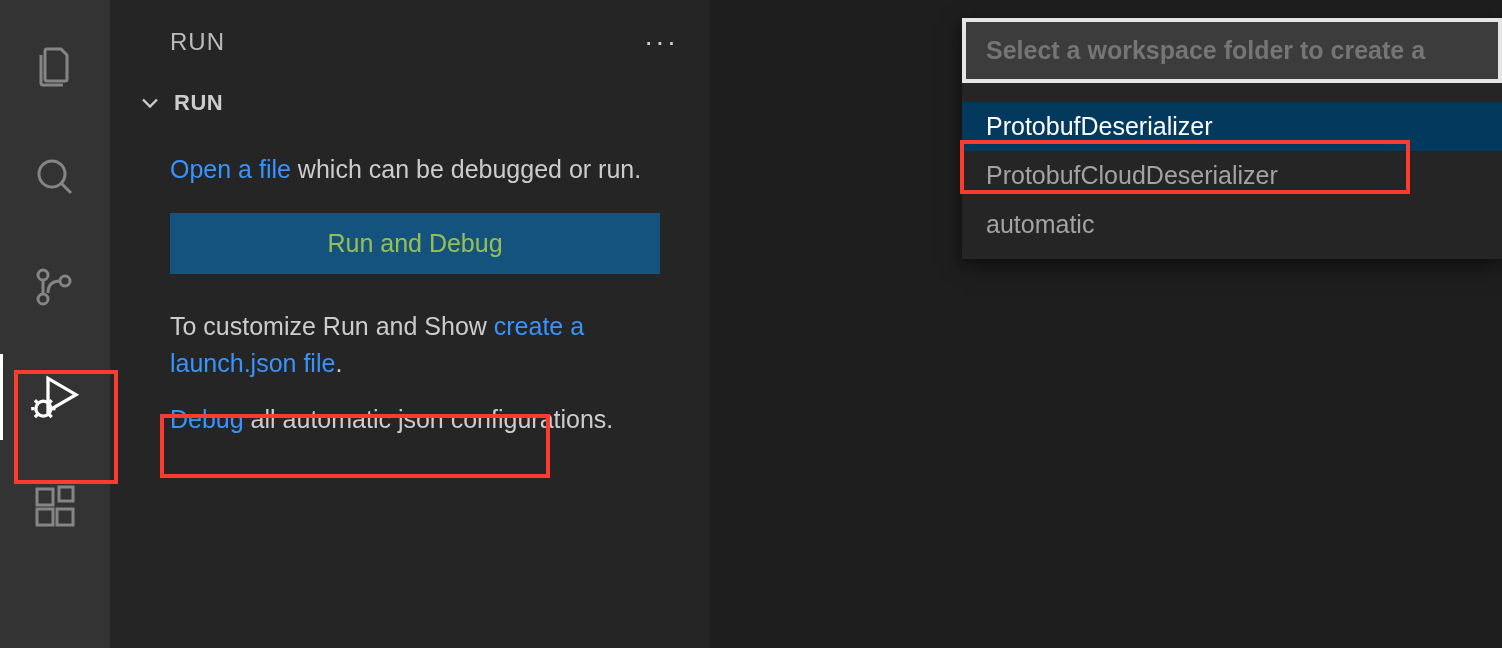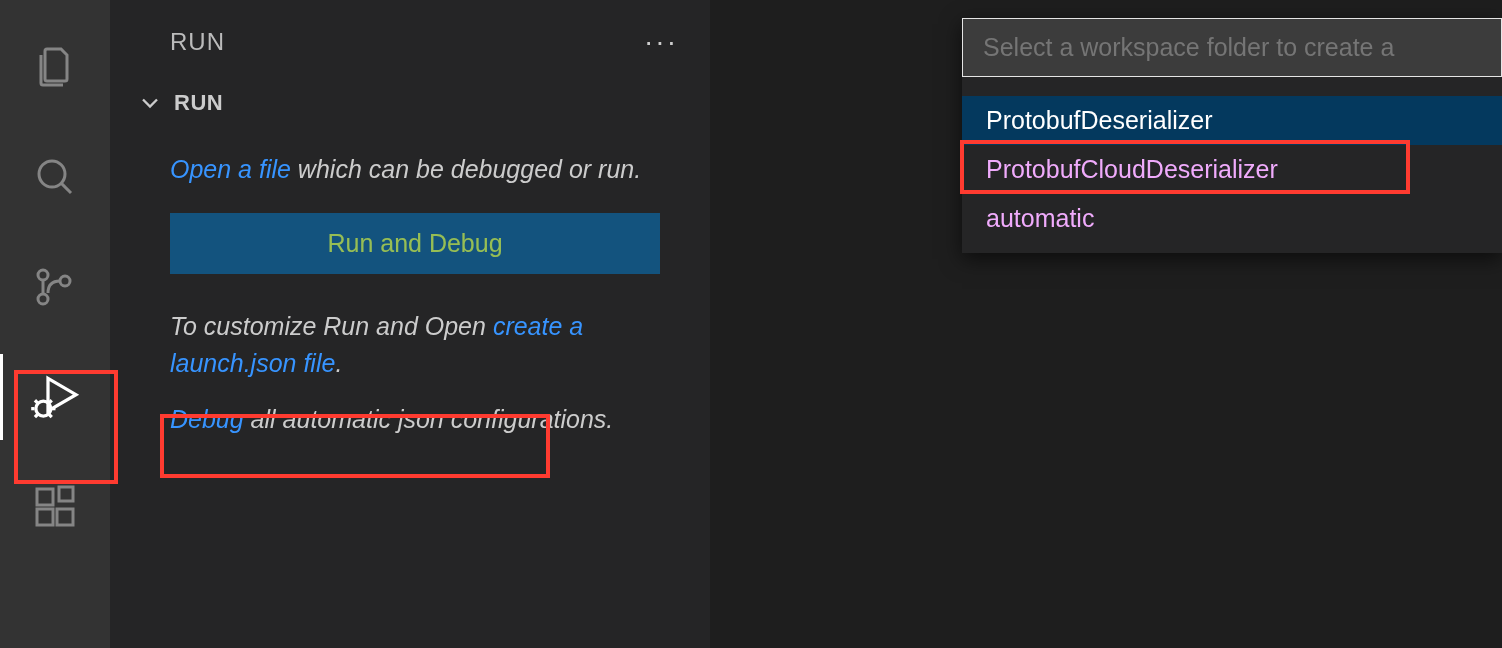--- a/index.html
+++ b/index.html
@@ -79,21 +79,21 @@
     }
     .chevron { display: inline-flex; }
     .chevron svg { width: 28px; height: 28px; }
 
     .panel-body {
       padding: 24px 56px 0 56px;
       font-size: 25px;
       line-height: 1.5;
       color: #cccccc;
     }
-    .panel-body p { margin-bottom: 18px; font-style: italic; }
+    .panel-body p { margin-bottom: 18px; }
     .link { color: #3794ff; cursor: pointer; }
     .run-debug-btn {
       display: block;
       width: 490px;
       margin: 24px 0 34px 0;
       background: #0e639c;
       color: #bef264;
       border: none;
       padding: 16px 0;
       font-size: 25px;
@@ -111,33 +111,34 @@
     .quickpick {
       position: absolute;
       top: 18px;
       left: 962px;
       width: 540px;
       background: #252526;
       box-shadow: 0 6px 20px rgba(0,0,0,0.6);
     }
     .qp-input {
       margin: 0;
-      border: 1px solid #e5e5e5;
+      border: 4px solid #e5e5e5;
       background: #3c3c3c;
       color: #a6a6a6;
       font-size: 25px;
       padding: 14px 20px;
       width: 100%;
       outline: none;
+      font-weight: bold;
     }
     .qp-list { padding: 19px 0 10px 0; }
     .qp-item {
       padding: 10px 24px;
       font-size: 25px;
-      color: #f0abfc;
+      color: #a3a3a3;
       cursor: pointer;
     }
     .qp-item.selected { background: #04395e; color: #ffffff; }
 
     .hl-red { position: absolute; border: 4px solid #ff3b30; pointer-events: none; }
     .hl-activity { left: 14px; top: 370px; width: 104px; height: 114px; }
     .hl-link { left: 160px; top: 414px; width: 390px; height: 64px; }
     .hl-option { left: 960px; top: 140px; width: 450px; height: 54px; }
   </style>
 </head>
@@ -199,21 +200,21 @@
         </svg>
     </span>
     <span>RUN</span>
   </div>
   <div class="panel-body">
     <p>
       <span class="link">Open a file</span><span> which can be debugged or run.</span>
     </p>
     <button class="run-debug-btn">Run and Debug</button>
     <p>
-      <span>To customize Run and Open </span><span class="link">create a launch.json file</span><span>.</span>
+      <span>To customize Run and Show </span><span class="link">create a launch.json file</span><span>.</span>
     </p>
     <p>
       <span class="link">Debug</span><span> all automatic json configurations.</span>
     </p>
   </div>
 </div>
 
 <div class="editor-area"></div>
 
 <div class="quickpick">

